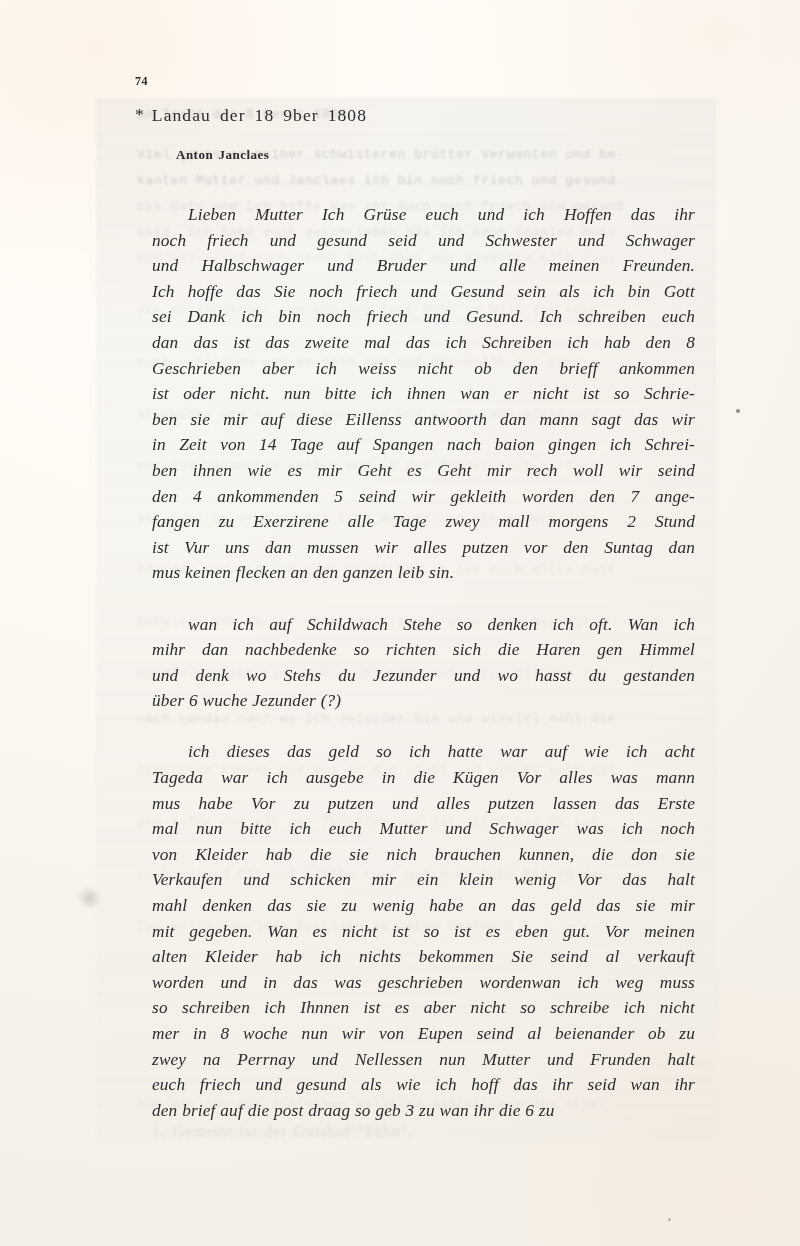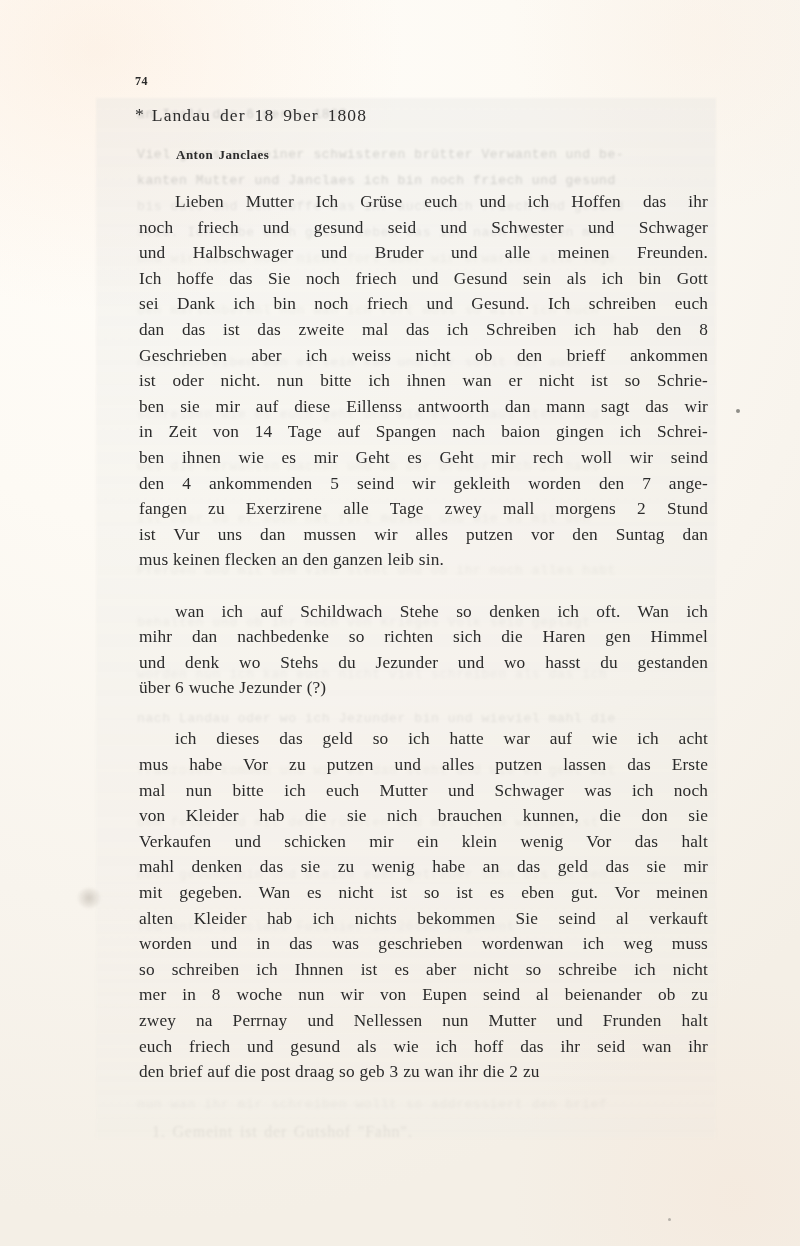--- a/index.html
+++ b/index.html
@@ -98,31 +98,32 @@
   }
 
   .body {
     position: absolute;
     left: 135px;
     top: 185px;
     width: 577px;
   }
 
   p.para {
-    margin: 4px;
+    margin: 17px;
     padding: 0;
     font-size: 17.3px;
     line-height: 25.6px;
     color: #2b2b2b;
     text-align: justify;
     text-align-last: left;
     letter-spacing: 0.15px;
     word-spacing: 0.3px;
     -webkit-hyphens: none;
     hyphens: none;
+    font-style: italic;
   }
   p.para + p.para { margin-top: 25.6px; }
   p.para .ind { display: inline-block; width: 36px; }
 
   
   .ln {
     display: block;
     text-align: justify;
     text-align-last: justify;
     white-space: pre-wrap;
@@ -224,31 +225,32 @@
 
     <p class="para">
       <span class="ln"><span class="ind"></span><span>wan ich auf Schildwach Stehe so denken ich oft. Wan ich</span></span>
         <span class="ln">mihr dan nachbedenke so richten sich die Haren gen Himmel</span>
         <span class="ln">und denk wo Stehs du Jezunder und wo hasst du gestanden</span>
         <span class="ln last">über 6 wuche Jezunder (?)</span>
     </p>
 
     <p class="para">
       <span class="ln"><span class="ind"></span><span>ich dieses das geld so ich hatte war auf wie ich acht</span></span>
+        <span class="ln">Tageda war ich ausgebe in die Kügen Vor alles was mann</span>
         <span class="ln">mus habe Vor zu putzen und alles putzen lassen das Erste</span>
         <span class="ln">mal nun bitte ich euch Mutter und Schwager was ich noch</span>
         <span class="ln">von Kleider hab die sie nich brauchen kunnen, die don sie</span>
         <span class="ln">Verkaufen und schicken mir ein klein wenig Vor das halt</span>
         <span class="ln">mahl denken das sie zu wenig habe an das geld das sie mir</span>
         <span class="ln">mit gegeben. Wan es nicht ist so ist es eben gut. Vor meinen</span>
         <span class="ln">alten Kleider hab ich nichts bekommen Sie seind al verkauft</span>
         <span class="ln">worden und in das was geschrieben wordenwan ich weg muss</span>
         <span class="ln">so schreiben ich Ihnnen ist es aber nicht so schreibe ich nicht</span>
         <span class="ln">mer in 8 woche nun wir von Eupen seind al beienander ob zu</span>
         <span class="ln">zwey na Perrnay und Nellessen nun Mutter und Frunden halt</span>
         <span class="ln">euch friech und gesund als wie ich hoff das ihr seid wan ihr</span>
-        <span class="ln last">den brief auf die post draag so geb 3 zu wan ihr die 2 zu</span>
+        <span class="ln last">den brief auf die post draag so geb 3 zu wan ihr die 6 zu</span>
     </p>
 
   </div>
 
   <div class="footnote-bleed">1.  Gemeint ist der Gutshof "Fahn".</div>
 </div>
 
 </body></html>

